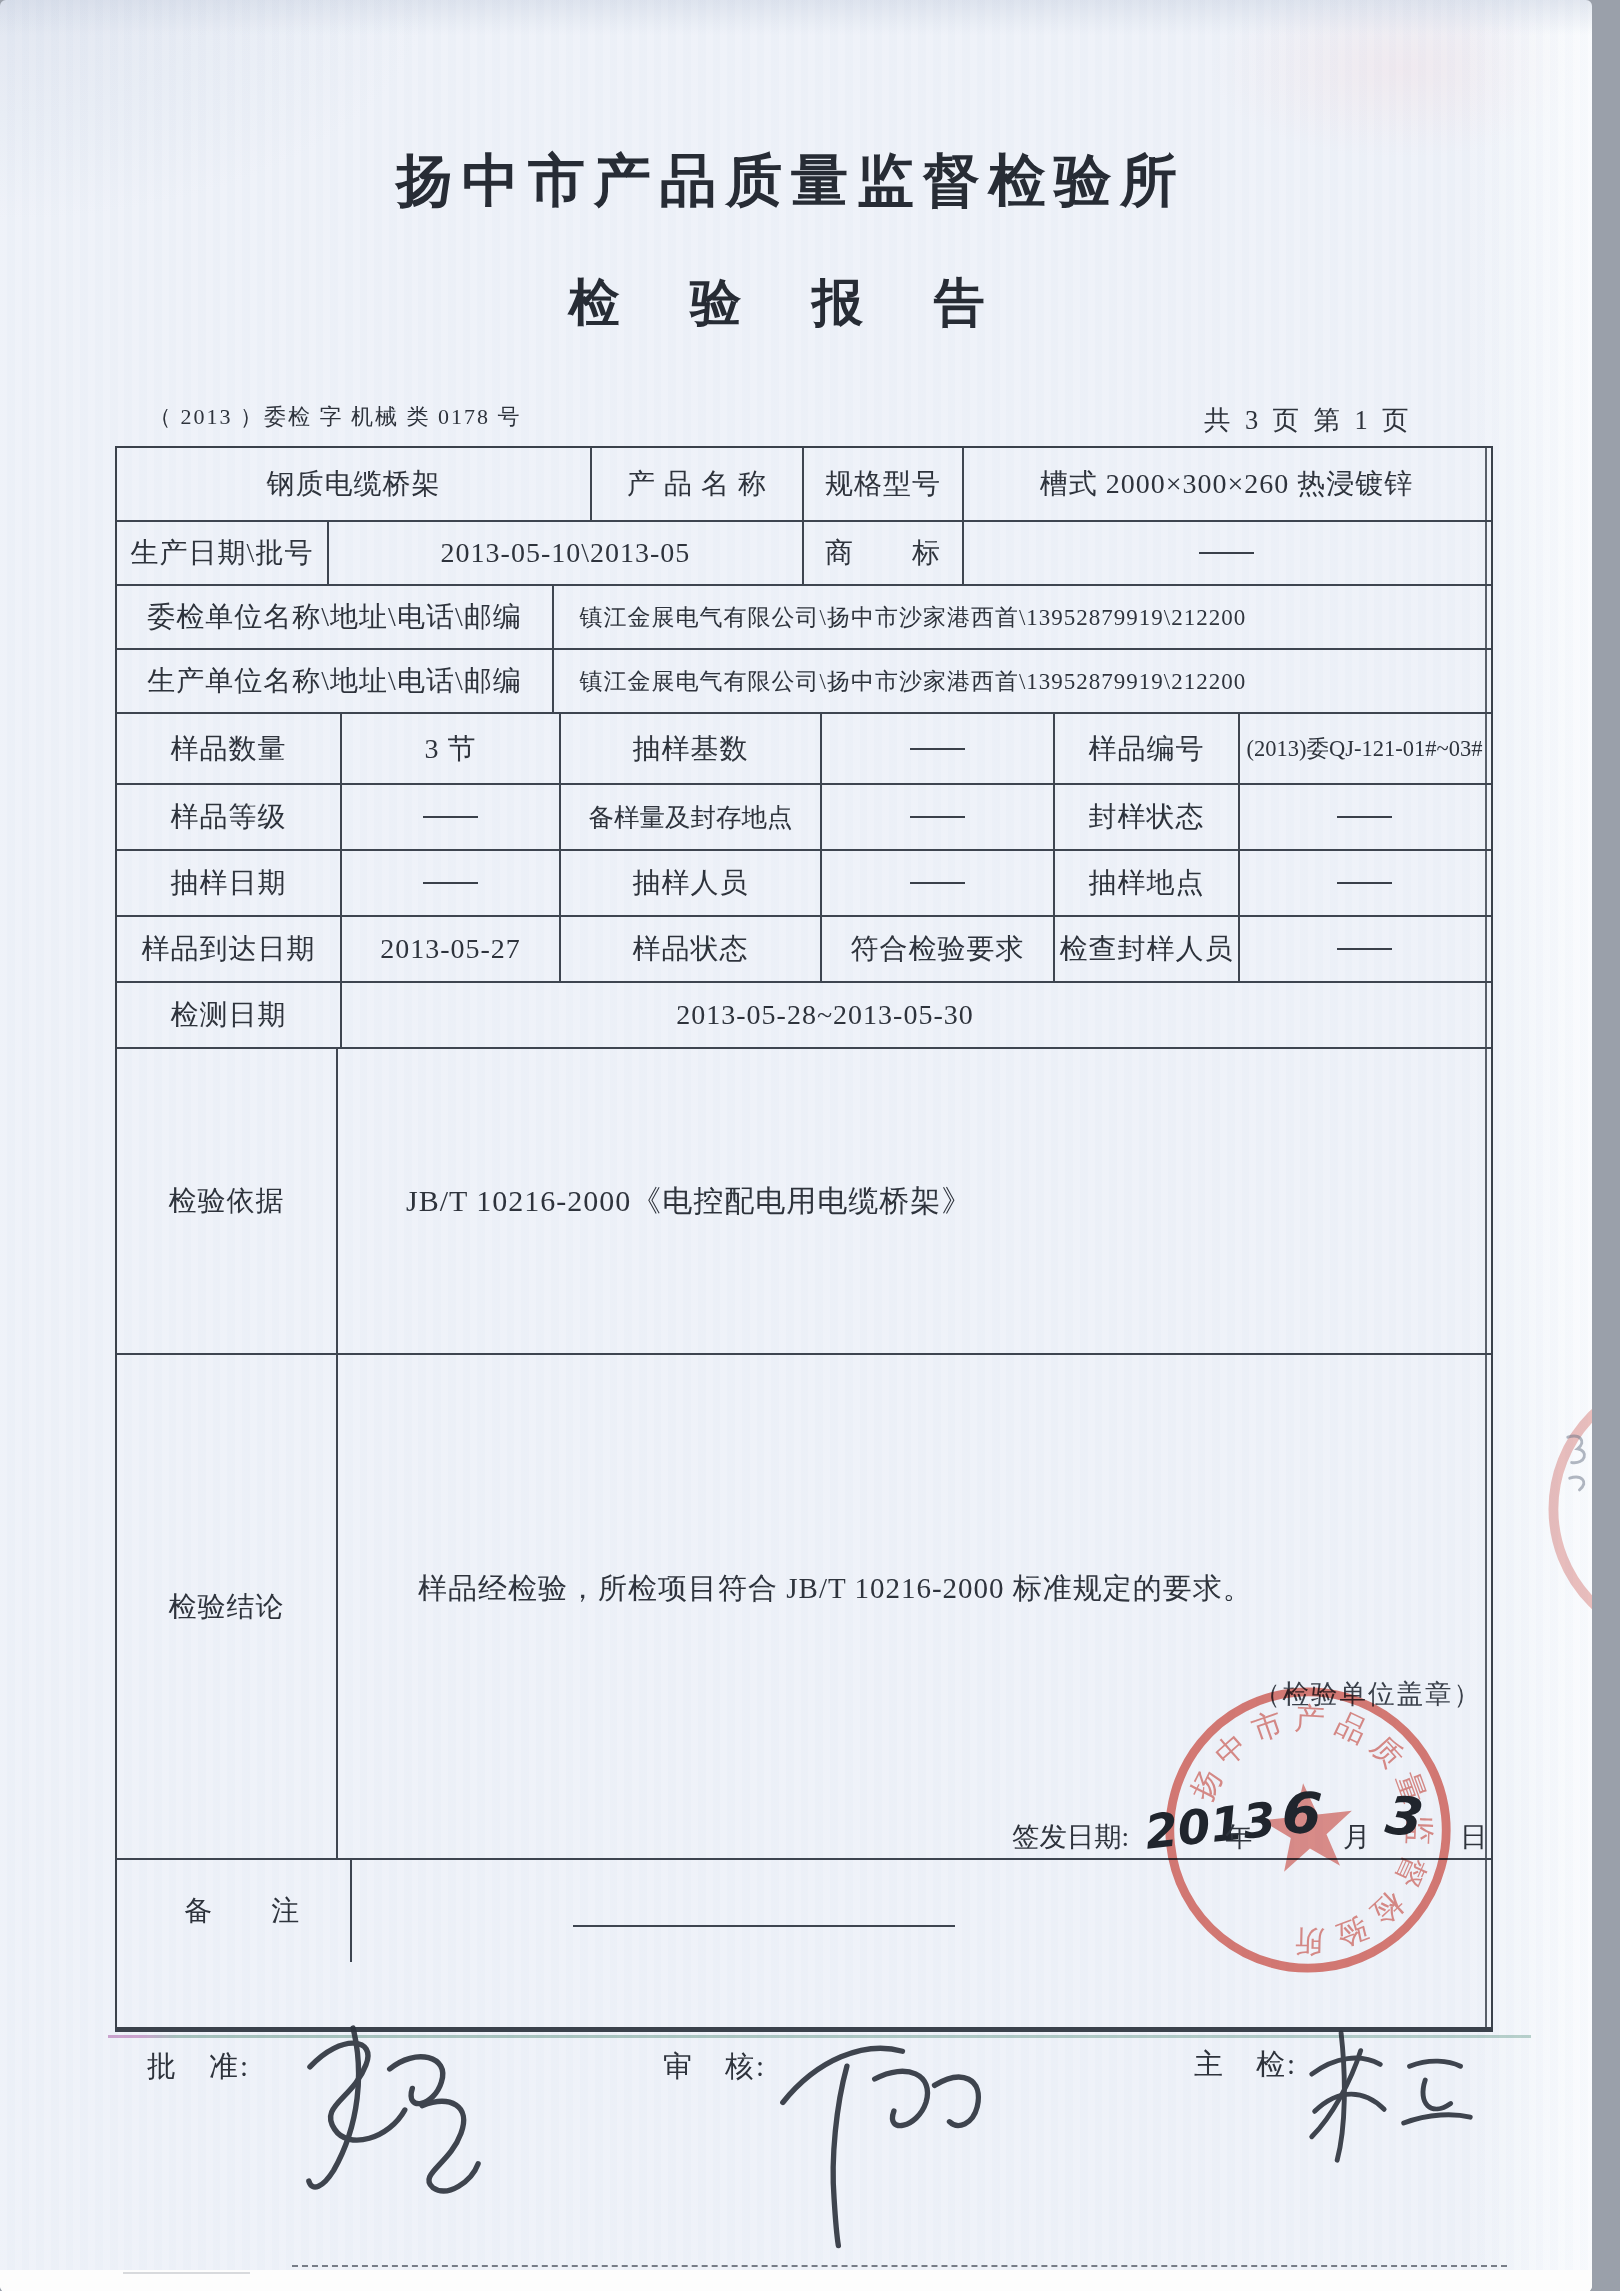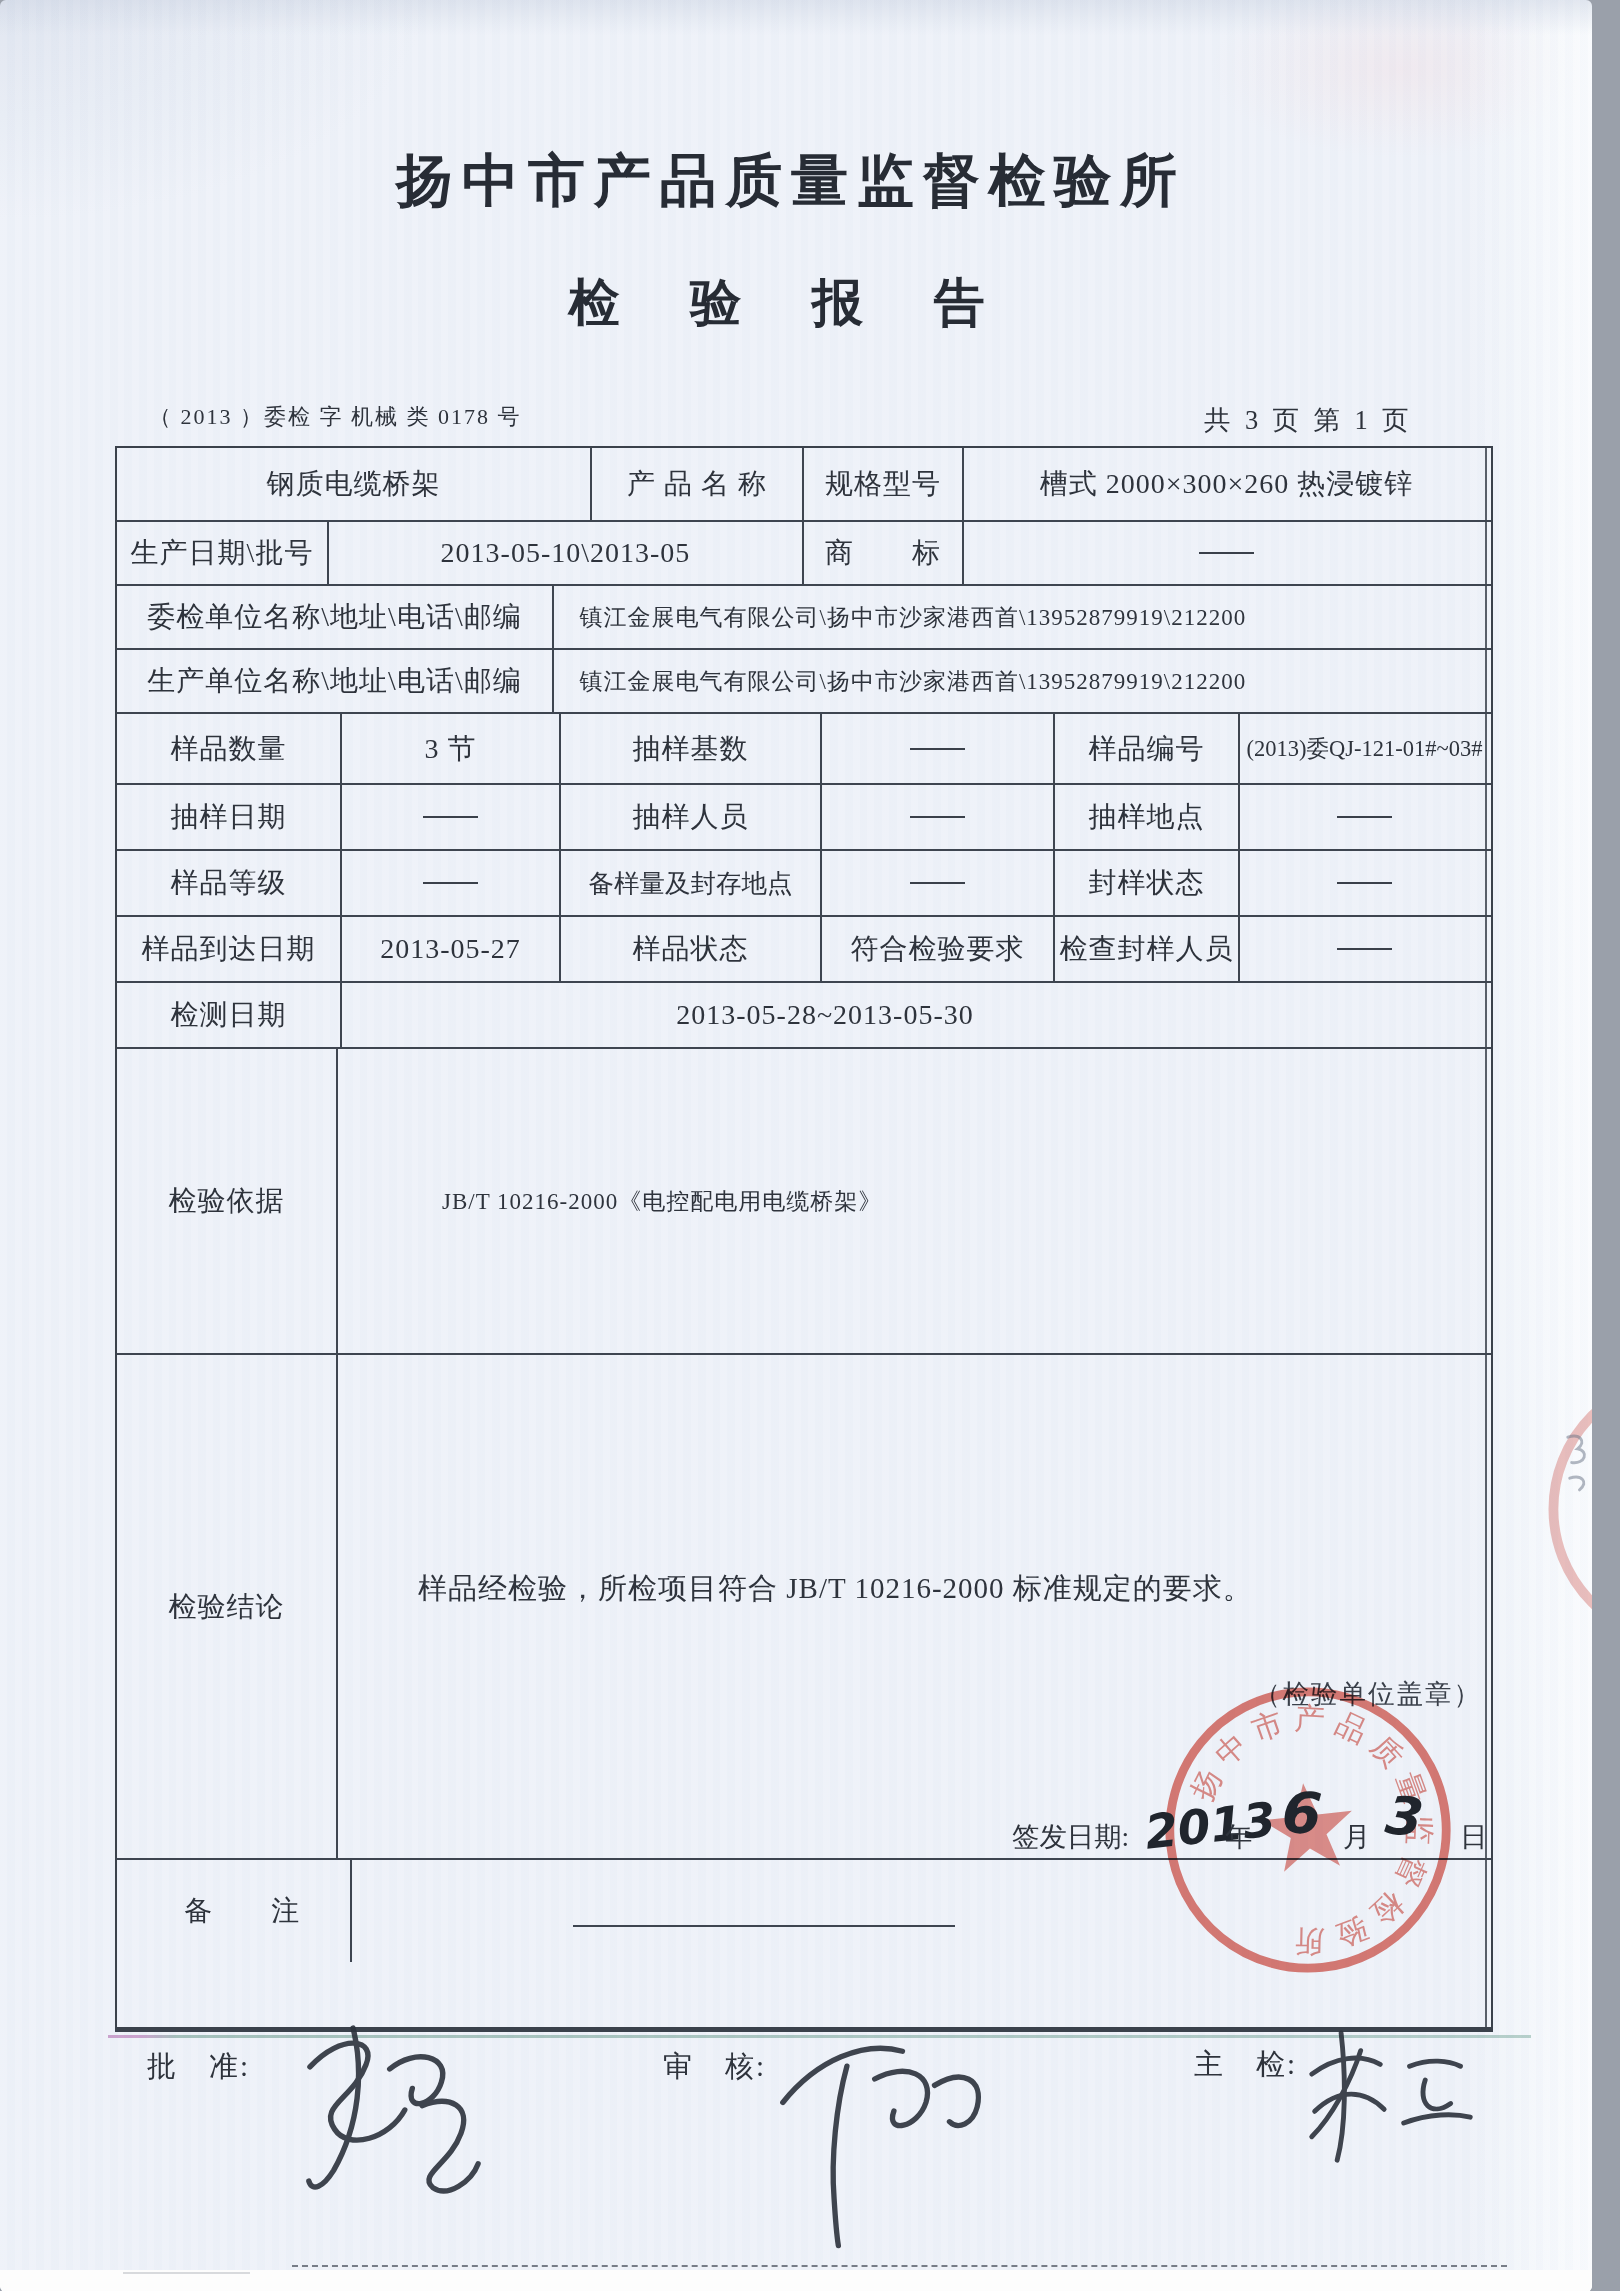--- a/index.html
+++ b/index.html
@@ -33,21 +33,21 @@
   .c:last-child{border-right:none;}
   .h75{height:74px}.h65{height:64px}.h68{height:67px}.h72{height:71px}.h67{height:66px}
   .h312{height:306px}.h515{height:505px}.h104{height:102px}
   .w216{width:212px}.w485{width:475px}.w163{width:160px}.w536{width:525px}
   .w446{width:437px}.w954{width:935px}
   .w230{width:225px}.w223{width:219px}.w266{width:261px}.w238{width:233px}.w189{width:185px}.w254{width:249px}
   .w1170{width:1147px}.w225{width:221px}.w1175{width:1152px}
   .left{justify-content:flex-start;text-align:left;padding-left:25.5px;}
   .f28{font-size:23px}.f26{font-size:25.5px;letter-spacing:0}.f23{font-size:22.5px;letter-spacing:0}
   .shiftL{padding-right:181px;}
-  .basis-val{justify-content:flex-start;text-align:left;padding-left:104px;font-size:23px;}
+  .basis-val{justify-content:flex-start;text-align:left;padding-left:68px;font-size:30px;}
   .rel{position:relative;}
   .conclusion-text{position:absolute;left:80px;top:214px;font-size:29px;letter-spacing:1px;white-space:nowrap;}
   .seal-note{position:absolute;left:916px;top:321px;font-size:26.5px;letter-spacing:2px;color:#3a404a;}
   .remark-line{position:absolute;left:221px;top:65px;width:382px;border-top:2px solid #3e4550;}
   .dashline::after{content:'';display:inline-block;width:55px;border-top:2.9px solid #3a404a;}
 
   .pstat{position:absolute;font-size:27.4px;z-index:3;white-space:nowrap;}
   .hand{font-family:"DejaVu Sans","Liberation Sans",sans-serif;font-style:italic;font-weight:bold;
         color:#20252d;z-index:3;position:absolute;white-space:nowrap;}
   .stamp{position:absolute;left:1160px;top:1682px;width:296px;height:296px;z-index:2;
@@ -97,33 +97,33 @@
     </div>
     <div class="row h72">
       <div class="c w230">样品数量</div>
       <div class="c w223">3 节</div>
       <div class="c w266">抽样基数</div>
       <div class="c w238 dashline"></div>
       <div class="c w189">样品编号</div>
       <div class="c w254 f23">(2013)委QJ-121-01#~03#</div>
     </div>
     <div class="row h67">
+      <div class="c w230">样品等级</div>
+      <div class="c w223 dashline"></div>
+      <div class="c w266 f26">备样量及封存地点</div>
+      <div class="c w238 dashline"></div>
+      <div class="c w189">封样状态</div>
+      <div class="c w254 dashline"></div>
+    </div>
+    <div class="row h67">
       <div class="c w230">抽样日期</div>
       <div class="c w223 dashline"></div>
       <div class="c w266">抽样人员</div>
       <div class="c w238 dashline"></div>
       <div class="c w189">抽样地点</div>
-      <div class="c w254 dashline"></div>
-    </div>
-    <div class="row h67">
-      <div class="c w230">样品等级</div>
-      <div class="c w223 dashline"></div>
-      <div class="c w266 f26">备样量及封存地点</div>
-      <div class="c w238 dashline"></div>
-      <div class="c w189">封样状态</div>
       <div class="c w254 dashline"></div>
     </div>
     <div class="row h67">
       <div class="c w230">样品到达日期</div>
       <div class="c w223">2013-05-27</div>
       <div class="c w266">样品状态</div>
       <div class="c w238">符合检验要求</div>
       <div class="c w189">检查封样人员</div>
       <div class="c w254 dashline"></div>
     </div>

